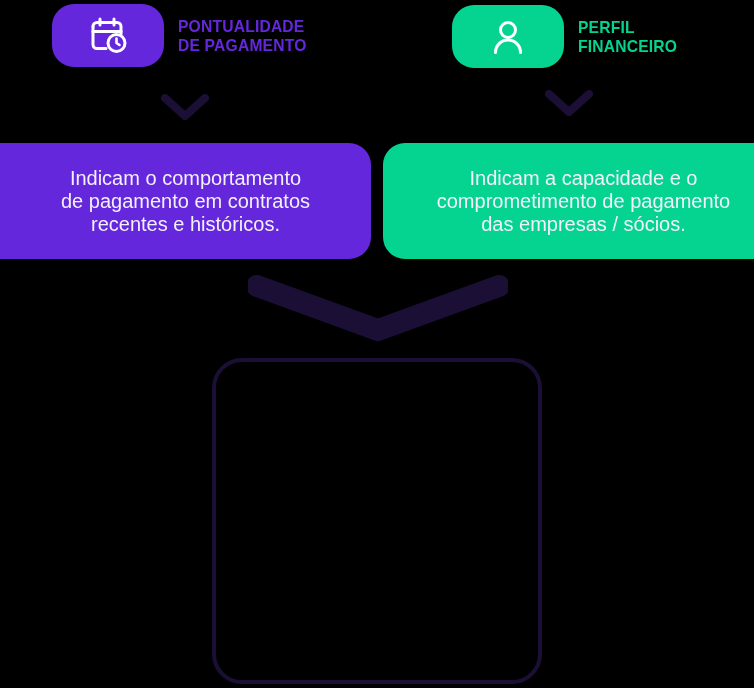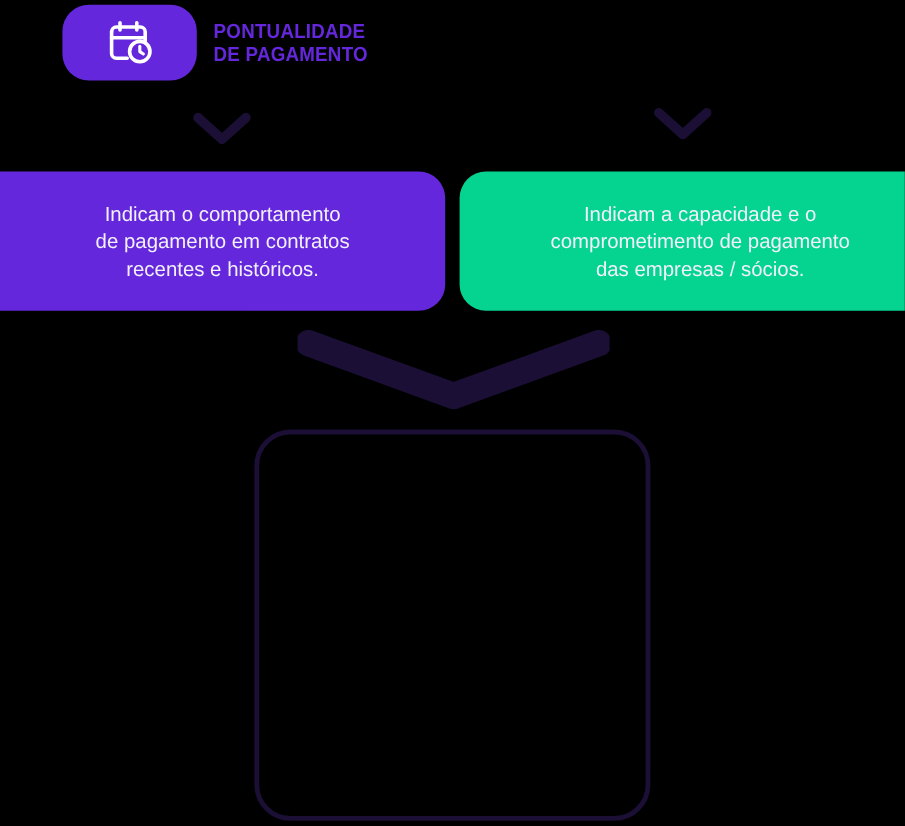--- a/index.html
+++ b/index.html
@@ -102,21 +102,21 @@
   .card.green {
     left: 383px;
     width: 401px;
     background: #05d491;
     border-radius: 22px;
   }
 
   .card-text {
     color: #f2f0fb;
     font-family: "Liberation Sans", sans-serif;
-    font-size: 17px;
+    font-size: 20px;
     line-height: 23px;
     text-align: center;
     white-space: pre-line;
     font-weight: 400;
   }
   .card.purple .card-text { transform: translateX(15px); }
 
   
   .arrow-big {
     position: absolute;
@@ -155,20 +155,32 @@
           <path d="M30 7v6" stroke="#ffffff" stroke-width="3" stroke-linecap="round"></path>
           <circle cx="32.5" cy="31" r="8.5" stroke="#ffffff" stroke-width="3"></circle>
           <path d="M32.5 26.5V31l3 2" stroke="#ffffff" stroke-width="2.6" stroke-linecap="round" stroke-linejoin="round"></path>
         </svg>
       </span>
     </div>
     <div class="badge-label purple">PONTUALIDADE
 DE PAGAMENTO</div>
   </div>
 
+  <div class="badge-group green">
+    <div class="badge-chip green">
+      <span>
+        <svg width="46" height="46" viewBox="0 0 46 46" fill="none">
+          <circle cx="23" cy="16" r="7.5" stroke="#ffffff" stroke-width="3"></circle>
+          <path d="M10.5 38.5a12.5 12.5 0 0 1 25 0" stroke="#ffffff" stroke-width="3" stroke-linecap="round"></path>
+        </svg>
+      </span>
+    </div>
+    <div class="badge-label green">PERFIL
+FINANCEIRO</div>
+  </div>
 
 </div>
 
 <div class="chevron-small left">
   <svg viewBox="0 0 48 26" fill="none">
     <path d="M4 4 L24 22 L44 4" stroke="#1b0f36" stroke-width="8" stroke-linecap="round" stroke-linejoin="round"></path>
   </svg>
 </div>
 
 <div class="chevron-small right">

